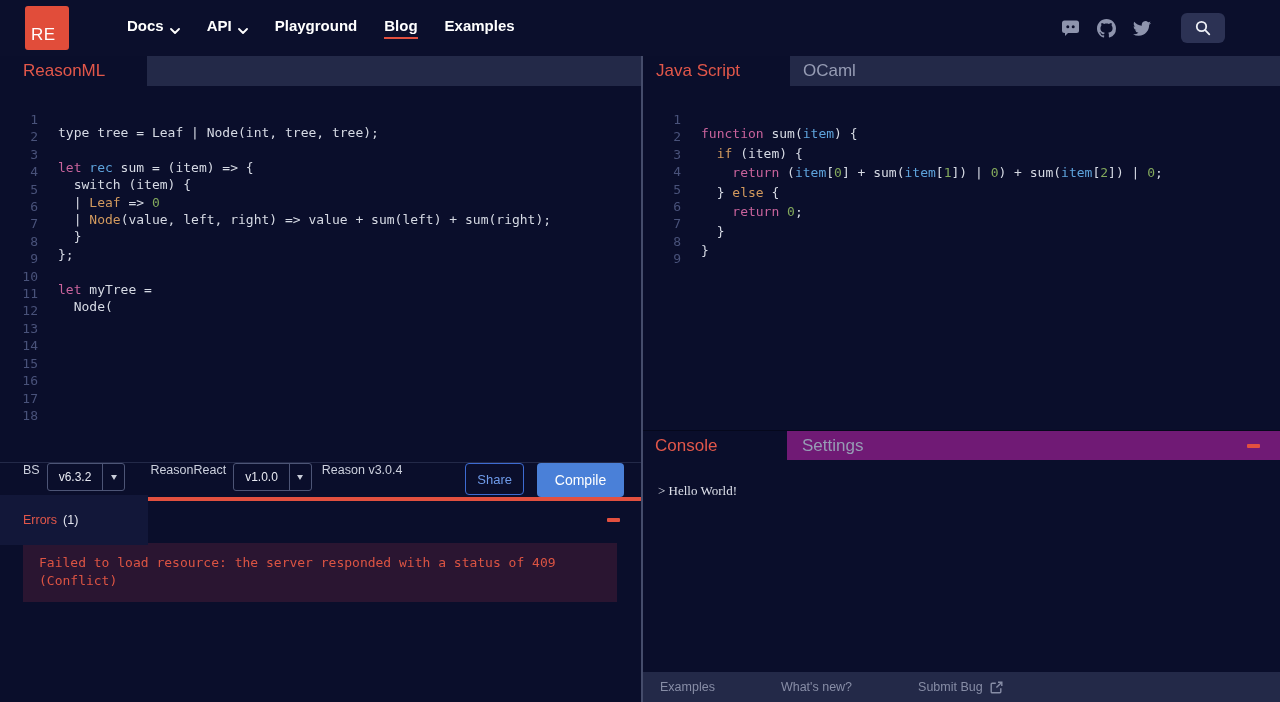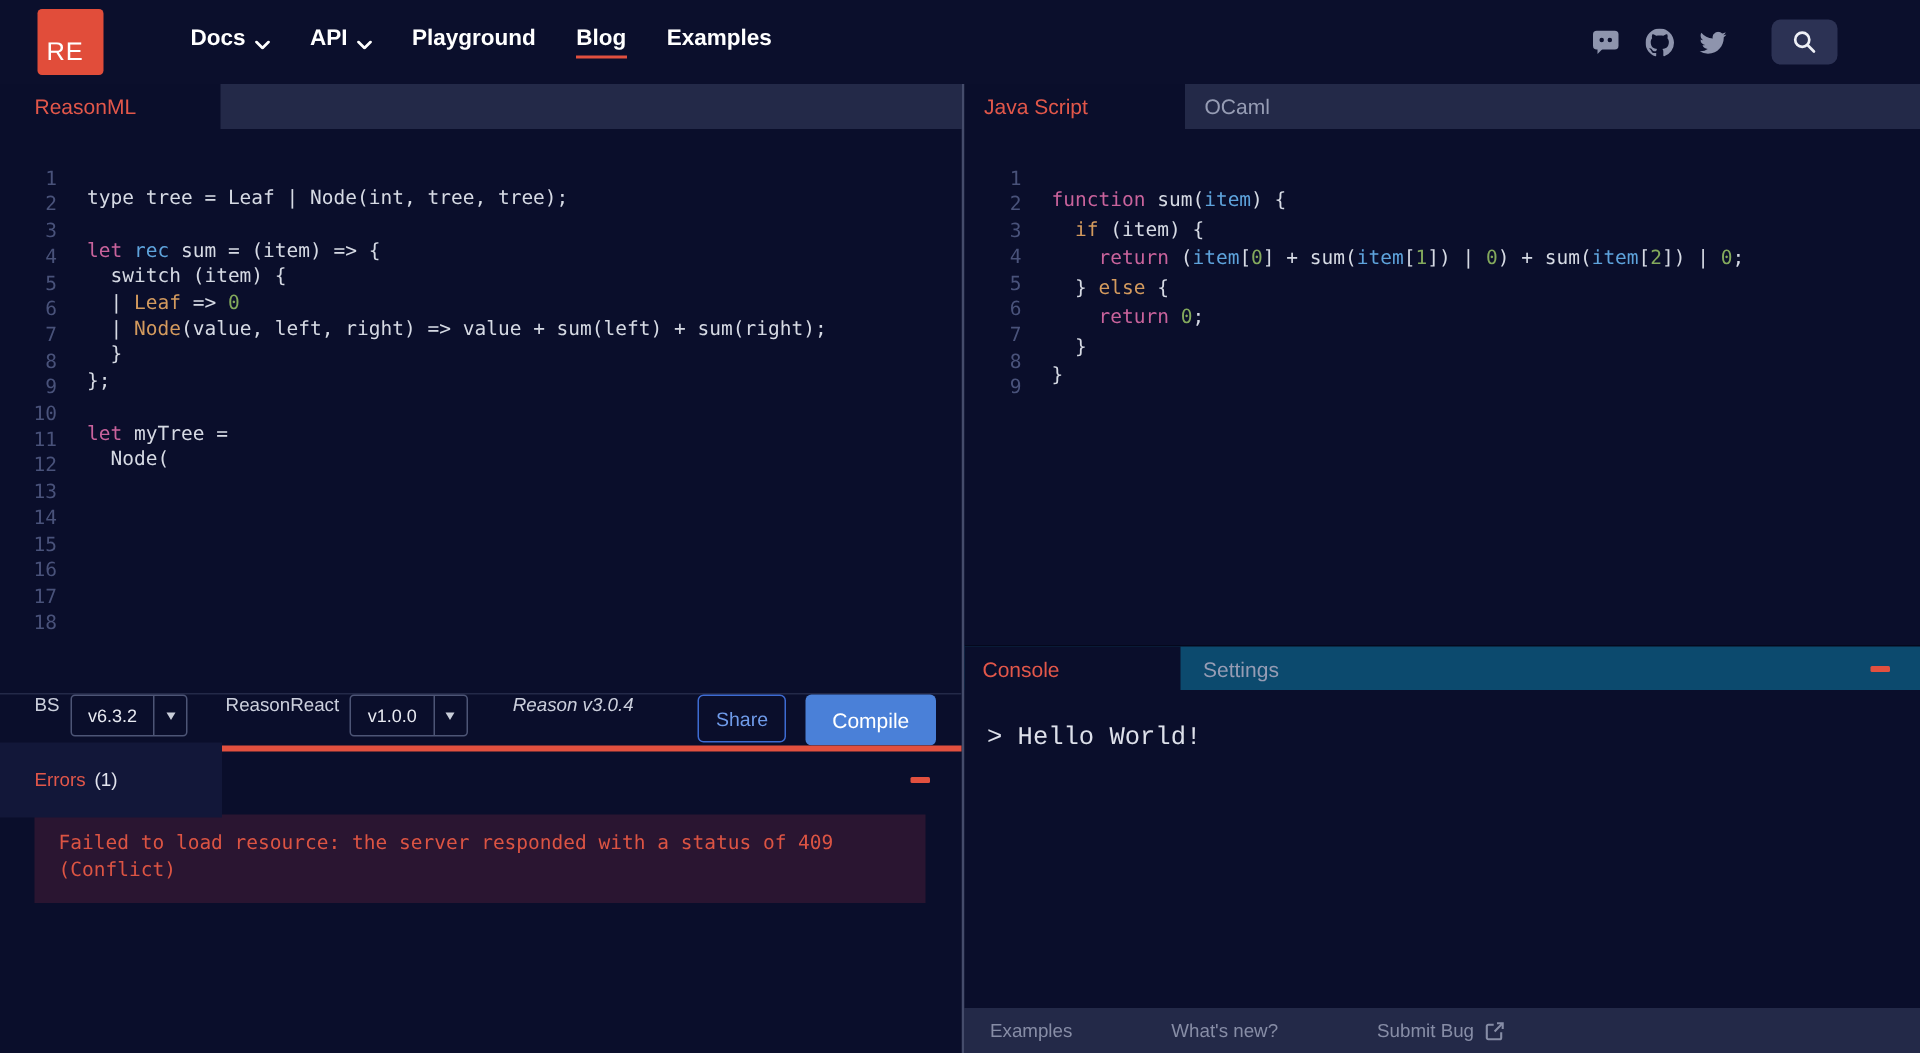--- a/index.html
+++ b/index.html
@@ -17,21 +17,21 @@
   .nav-ico{display:flex;align-items:center;cursor:pointer;}
   .search-btn{width:44px;height:30px;border-radius:6px;background:#2c3254;display:flex;align-items:center;
               justify-content:center;margin-left:13px;cursor:pointer;}
   
   .main{display:flex;height:646px;}
   .pane{display:flex;flex-direction:column;box-sizing:border-box;}
   .pane.left{width:643px;border-right:2px solid #454c6b;}
   .pane.right{flex:1;}
   
   .tabbar{height:30px;background:#232948;display:flex;flex:none;}
-  .tab{font-size:14px;display:flex;align-items:center;box-sizing:border-box;color:#969cb4;cursor:pointer;}
+  .tab{font-size:17px;display:flex;align-items:center;box-sizing:border-box;color:#969cb4;cursor:pointer;}
   .tab.active{background:#0a0e2b;color:#e2574a;}
   .tab.w147{width:147px;padding-left:23px;}
   .tab.w145{width:147px;padding-left:13px;}
   .tab.pad{padding-left:13px;}
   
   .editor{background:#0a0e2b;display:flex;overflow:hidden;flex:none;
           font-family:"DejaVu Sans Mono",monospace;font-size:13px;}
   .editor.left-ed{height:376px;}
   .editor.right-ed{height:344px;}
   .gutter{width:38px;flex:none;text-align:right;padding-top:25px;color:#49527a;line-height:17.4px;}
@@ -56,25 +56,25 @@
   .errors-header{height:38px;display:flex;align-items:center;}
   .errors-tab{width:148px;height:50px;background:#121739;display:flex;align-items:center;gap:6px;
               padding-left:23px;box-sizing:border-box;font-size:12.5px;}
   .errors-title{color:#e2574a;}
   .errors-count{color:#e2e4ee;}
   .minus{position:absolute;width:13px;height:4px;background:#e2503f;border-radius:1px;cursor:pointer;}
   .errors .minus{right:21px;top:17px;}
   .error-box{margin:4px 23px 0;width:594px;box-sizing:border-box;background:#2a1531;color:#dc5443;
              font-family:"DejaVu Sans Mono",monospace;font-size:13px;line-height:17.5px;padding:11px 30px 13px 16px;}
   
-  .console-header{height:29px;flex:none;background:#0c4a6e;display:flex;position:relative;border-top:1px solid #05081c;}
+  .console-header{height:29px;flex:none;background:#701a75;display:flex;position:relative;border-top:1px solid #05081c;}
   .console-header .tab.active{width:144px;padding-left:12px;}
   .console-header .minus{right:20px;top:13px;}
   .console-body{flex:1;background:#0a0e2b;padding:23px 15px;box-sizing:border-box;
-                font-family:Liberation Mono, monospace;font-size:17px;color:#dde0ea;}
+                font-family:Liberation Serif, serif;font-size:13px;color:#dde0ea;}
   
   .footer{height:30px;flex:none;background:#232948;display:flex;align-items:center;
           padding-left:17px;gap:66px;font-size:12.5px;color:#878da6;}
   .footer-item{display:flex;align-items:center;gap:7px;cursor:pointer;}
 </style>
 </head>
 <body>
 
 <div class="app">
 
@@ -170,21 +170,21 @@
               <span class="tri"></span>
             </span>
         </div>
         <span class="tb-label" style="margin-left:25px;">ReasonReact</span>
         <div class="select">
           <span class="select-value">v1.0.0</span>
           <span class="select-arrow">
               <span class="tri"></span>
             </span>
         </div>
-        <span style="margin-left:30px;font-style:italic;">Reason v3.0.4</span>
+        <span style="margin-left:10px;">Reason v3.0.4</span>
         <div class="share-btn">Share</div>
         <div class="compile-btn">Compile</div>
       </div>
 
       <div class="errors">
         <div class="errors-header">
           <div class="errors-tab">
             <span class="errors-title">Errors</span>
             <span class="errors-count">(1)</span>
           </div>

